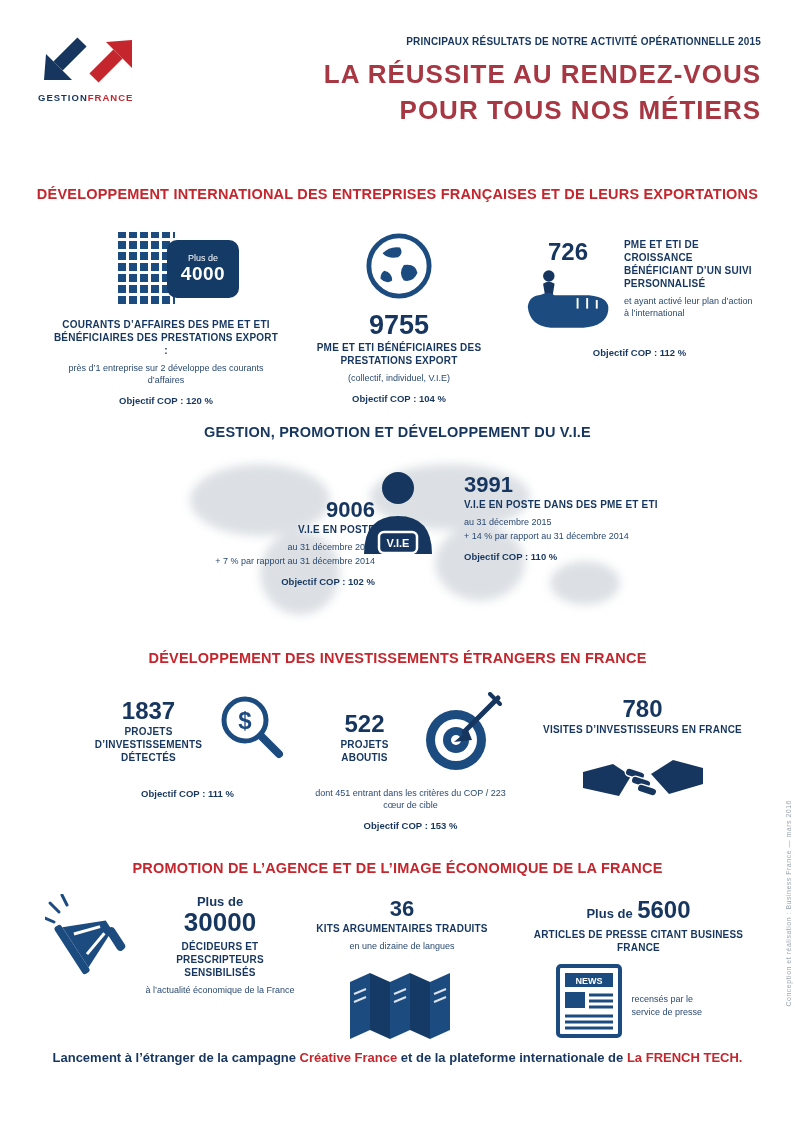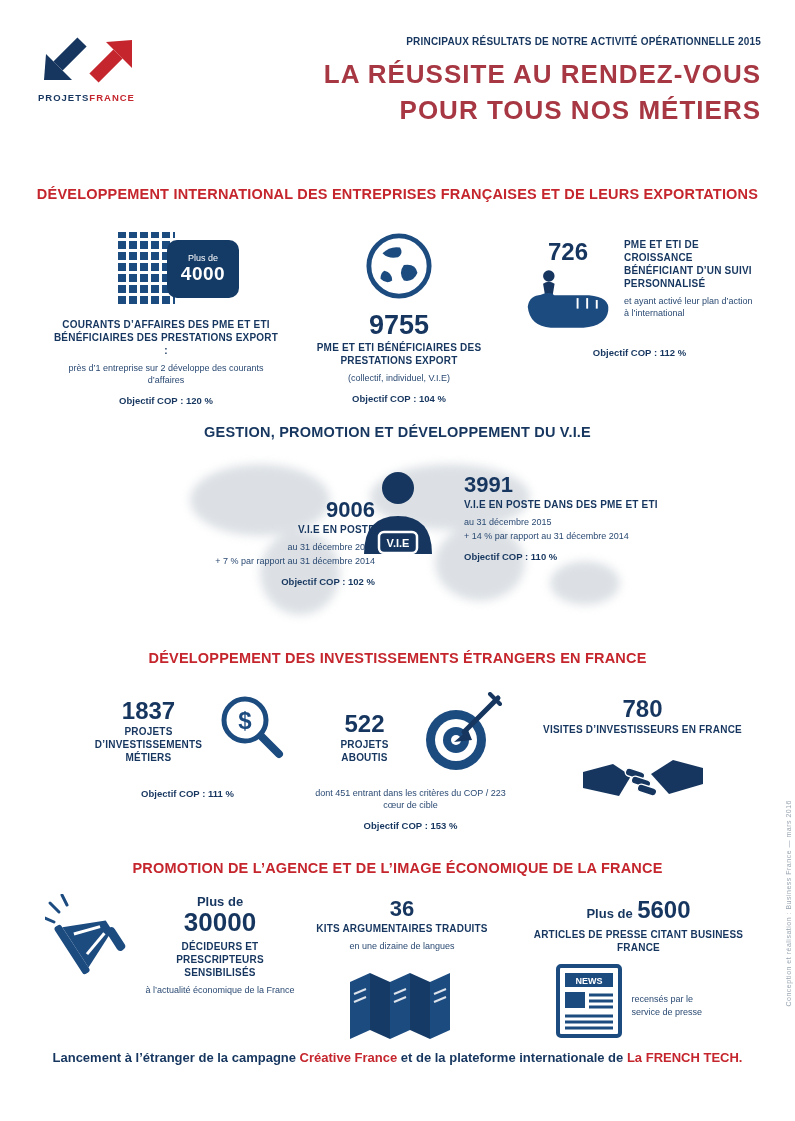--- a/index.html
+++ b/index.html
@@ -69,21 +69,21 @@
   <div class="logo">
     <span>
       <svg width="100" height="52" viewBox="0 0 100 52">
         <line x1="20" y1="32" x2="44" y2="8" stroke="#16365f" stroke-width="13"></line>
         <polygon points="6,46 8,20 34,46" fill="#16365f"></polygon>
         <line x1="56" y1="44" x2="80" y2="20" stroke="#c5262d" stroke-width="13"></line>
         <polygon points="94,6 68,8 94,34" fill="#c5262d"></polygon>
       </svg>
     </span>
     <div class="logo-words">
-      <span class="w1">PROJETS</span><span class="w2">FRANCE</span>
+      <span class="w1">GESTION</span><span class="w2">FRANCE</span>
     </div>
   </div>
 
   <div class="kicker">PRINCIPAUX RÉSULTATS DE NOTRE ACTIVITÉ OPÉRATIONNELLE 2015</div>
   <div class="main-title">
     <div>LA RÉUSSITE AU RENDEZ-VOUS</div>
     <div>POUR TOUS NOS MÉTIERS</div>
   </div>
 
   <div class="sec-title red" style="top:186px;">DÉVELOPPEMENT INTERNATIONAL DES ENTREPRISES FRANÇAISES ET DE LEURS EXPORTATIONS</div>
@@ -186,21 +186,21 @@
     <div class="stat-sub" style="margin-top:2px;">+ 14 % par rapport au 31 décembre 2014</div>
     <div class="objective">Objectif COP : 110 %</div>
   </div>
 
   <div class="sec-title red" style="top:650px;">DÉVELOPPEMENT DES INVESTISSEMENTS ÉTRANGERS EN FRANCE</div>
 
   <div class="s3-col1">
     <div class="s3-pair">
       <div style="width:120px;">
         <div class="stat-value v24">1837</div>
-        <div class="stat-label">PROJETS D’INVESTISSEMENTS MÉTIERS</div>
+        <div class="stat-label">PROJETS D’INVESTISSEMENTS DÉTECTÉS</div>
       </div>
       <span>
         <svg width="72" height="72" viewBox="0 0 72 72">
           <circle cx="30" cy="28" r="21" fill="#fff" stroke="#1c4b80" stroke-width="5"></circle>
           <text x="30" y="37" text-anchor="middle" font-size="24" font-weight="bold" fill="#1c4b80">$</text>
           <line x1="46" y1="44" x2="64" y2="62" stroke="#1c4b80" stroke-width="8" stroke-linecap="round"></line>
         </svg>
       </span>
     </div>
     <div class="objective" style="margin-top:20px;">Objectif COP : 111 %</div>

